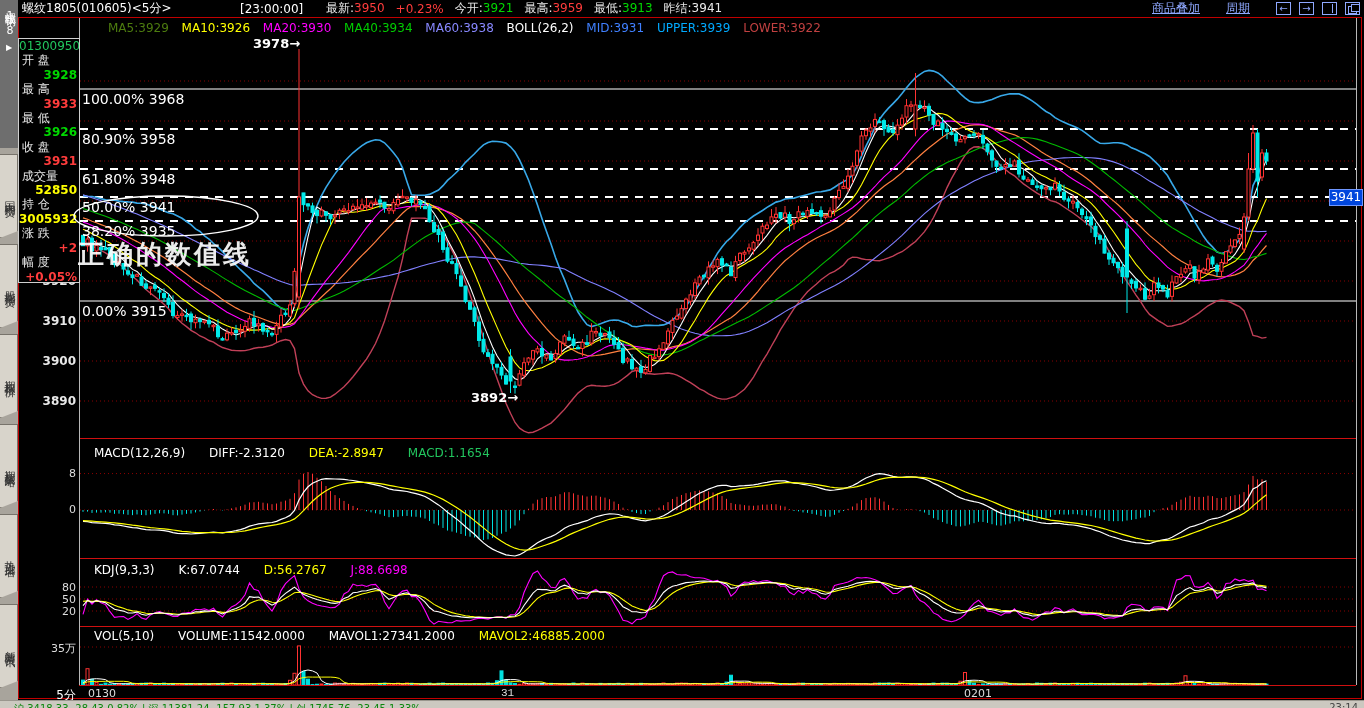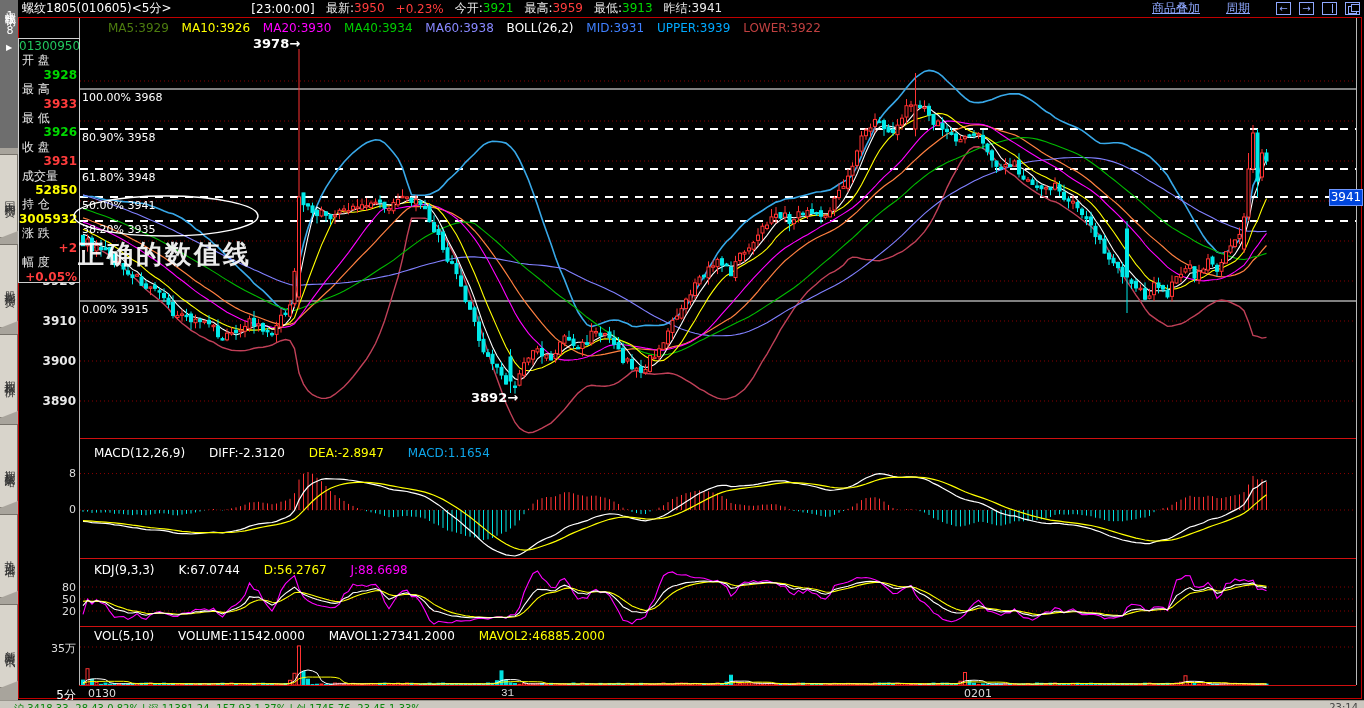--- a/index.html
+++ b/index.html
@@ -2,21 +2,21 @@
 <html><head>
 <meta charset="utf-8">
 <style>
   html,body{margin:0;padding:0;background:#222;}
   #app{position:relative;width:1364px;height:708px;background:#000;overflow:hidden;
        font-family:"DejaVu Sans",sans-serif;-webkit-font-smoothing:none;}
   
   #titlebar{position:absolute;left:18px;top:0;width:1346px;height:17px;background:#000;
             display:flex;align-items:center;font-size:12px;color:#e8e8e8;z-index:30;white-space:nowrap;}
   .tb-contract{margin-left:4px;width:218px;color:#fff;}
-  .tb-clock{width:86px;color:#fff;text-align:center;}
+  .tb-clock{width:86px;color:#fff;}
   .tb-field{margin-right:11px;}
   .tb-field .lab{color:#e8e8e8;}
   .tb-right{margin-left:auto;display:flex;align-items:center;gap:8px;margin-right:4px;}
   .tb-link{color:#8fa8ff;text-decoration:underline;margin-right:18px;cursor:pointer;}
   .tb-icon{width:15px;height:13px;border:1px solid #8fa8ff;color:#8fa8ff;font-size:10px;line-height:12px;
            text-align:center;box-sizing:border-box;position:relative;cursor:pointer;}
   .tb-icon.split::after{content:"";position:absolute;right:3px;top:1px;bottom:1px;width:1px;background:#8fa8ff;}
   .tb-icon.cascade::before{content:"";position:absolute;left:2px;top:3px;width:7px;height:6px;border:1px solid #8fa8ff;}
   .tb-icon.cascade::after{content:"";position:absolute;left:5px;top:1px;width:7px;height:6px;border:1px solid #8fa8ff;background:#000;}
   
@@ -33,21 +33,21 @@
                 box-sizing:border-box;z-index:6;pointer-events:none;}
   #chart-svg{position:absolute;left:0;top:0;z-index:2;}
   
   #quote-panel{position:absolute;left:18px;top:38px;width:62px;height:245px;background:#000;border:1px solid #cfcfcf;
                box-sizing:border-box;z-index:20;font-size:12px;line-height:14.4px;color:#eee;overflow:hidden;}
   .qp-dt{text-align:center;color:#22c55e;}
   .qp-l{padding-left:3px;color:#e8e8e8;}
   .qp-v{text-align:right;padding-right:2px;font-weight:600;}
   
   .y-label{position:absolute;left:30px;width:46px;text-align:right;color:#e8e8e8;font:600 12px "DejaVu Sans",sans-serif;z-index:8;}
-  .fib-label{position:absolute;left:82px;color:#fff;font-size:11px;z-index:8;}
+  .fib-label{position:absolute;left:82px;color:#fff;font-size:14px;z-index:8;}
   #ma-header{position:absolute;left:88px;top:21px;z-index:8;font-size:12px;white-space:nowrap;}
   #ma-header span{margin-right:9px;}
   .panel-header{position:absolute;left:82px;z-index:8;font-size:12px;white-space:nowrap;}
   .panel-header span{margin-right:8px;margin-left:12px;}
   .plabel{position:absolute;left:52px;width:24px;text-align:right;color:#ddd;font-size:11px;z-index:8;}
   .x-label{position:absolute;top:687px;color:#ddd;font-size:11px;z-index:8;}
   #period-label{position:absolute;left:48px;top:687px;width:28px;text-align:right;color:#fff;font-size:12px;z-index:8;}
   .anno{position:absolute;color:#fff;font:600 13px "DejaVu Sans",sans-serif;z-index:9;}
   #anno-high{left:253px;top:36px;}
   #anno-low{left:471px;top:390px;}
@@ -1305,21 +1305,21 @@
   <div id="watermark">正确的数值线</div>
   <div id="price-tag" style="top: 189px;">3941</div>
   <svg id="ellipse-svg" width="200" height="50">
     <ellipse cx="96" cy="23" rx="92" ry="20" fill="none" stroke="#ffffff" stroke-width="1.4"></ellipse>
   </svg>
 
   <div class="panel-header" style="top:446px">
     <span style="color: rgb(255, 255, 255);">MACD(12,26,9)</span>
     <span style="color: rgb(255, 255, 255);">DIFF:-2.3120</span>
     <span style="color: rgb(255, 255, 0);">DEA:-2.8947</span>
-    <span style="color: #0ea5e9;">MACD:1.1654</span>
+    <span style="color: #22c55e;">MACD:1.1654</span>
   </div>
   <div class="plabel" id="macd-lab8" style="top: 466.552px;">8</div>
   <div class="plabel" style="top:503px">0</div>
 
   <div class="panel-header" style="top:563px">
     <span style="color: rgb(255, 255, 255);">KDJ(9,3,3)</span>
     <span style="color: rgb(255, 255, 255);">K:67.0744</span>
     <span style="color: rgb(255, 255, 0);">D:56.2767</span>
     <span style="color: rgb(255, 0, 255);">J:88.6698</span>
   </div>

